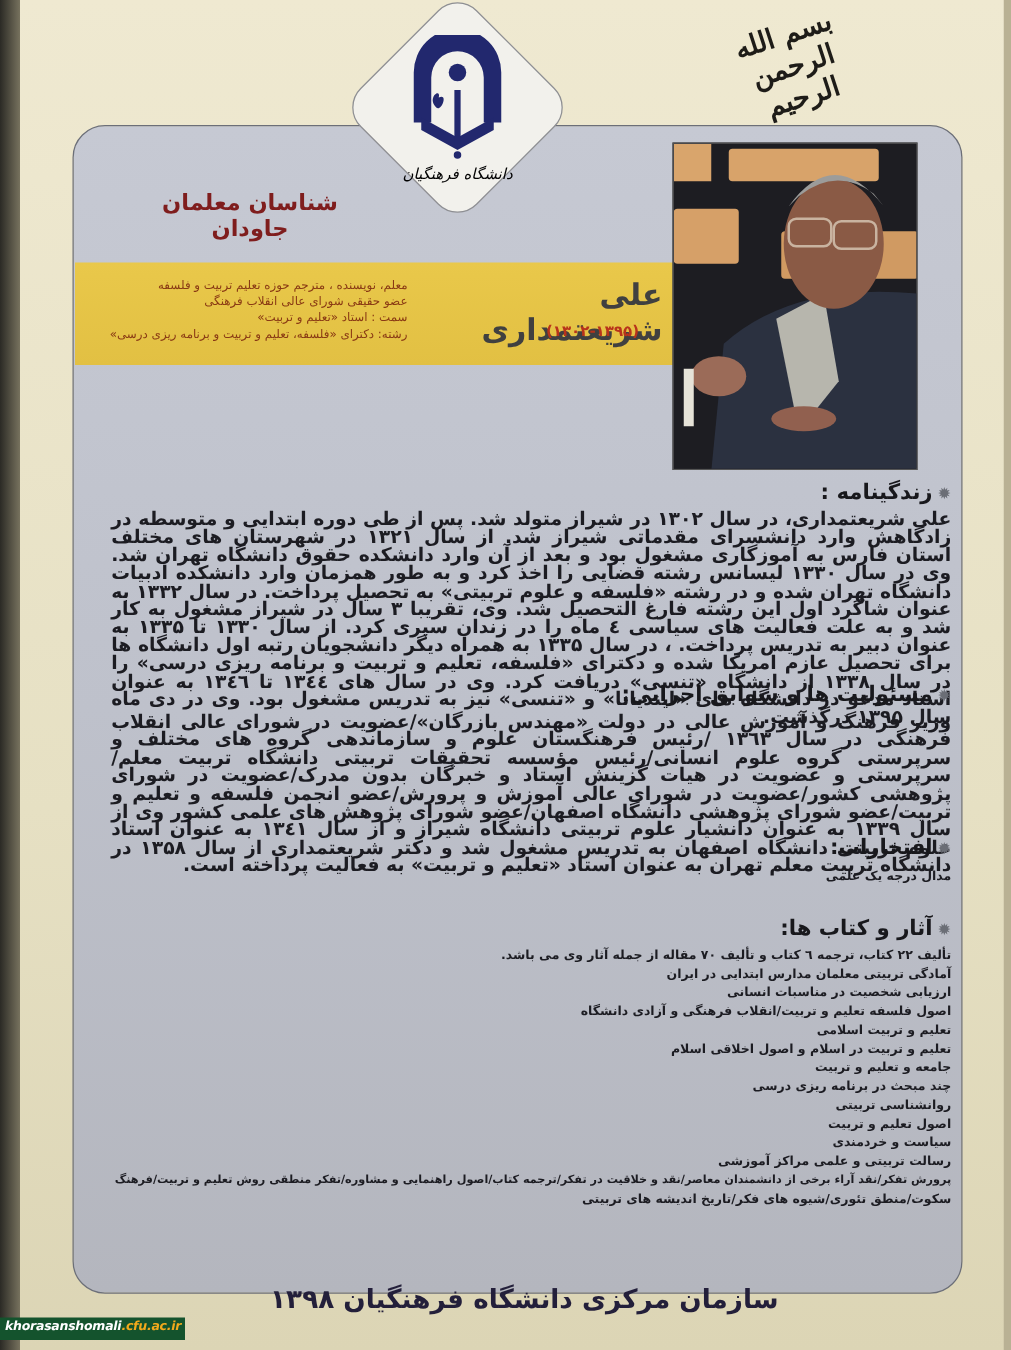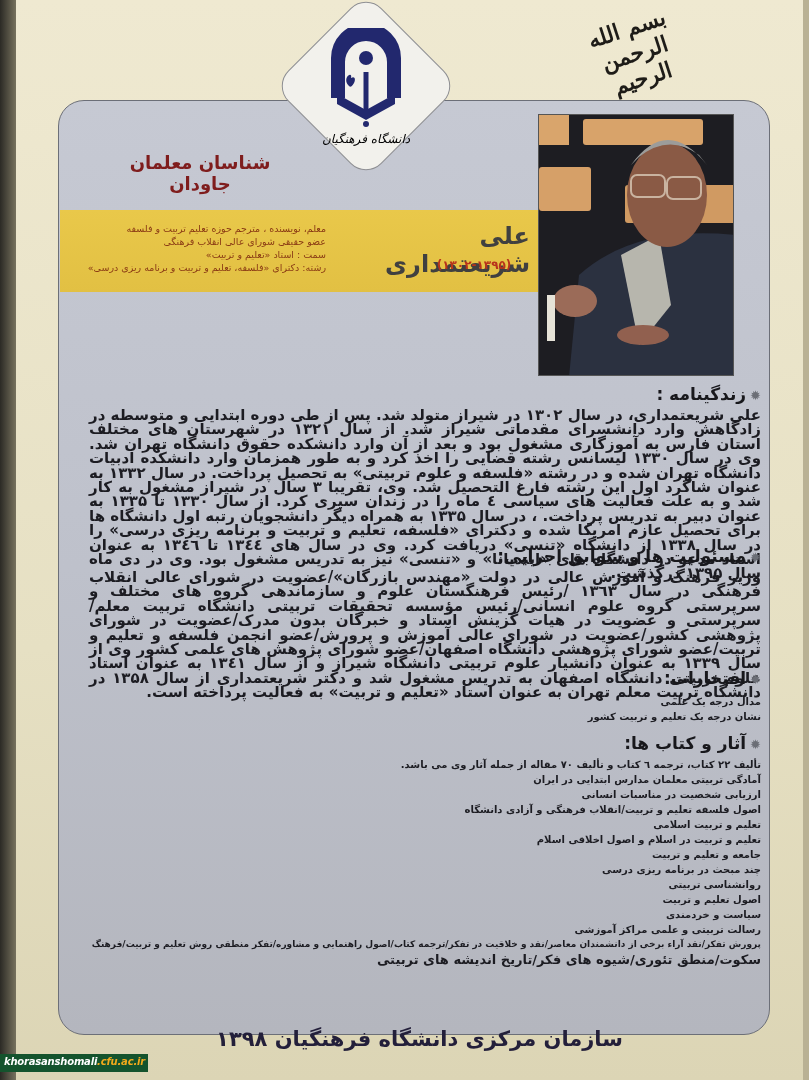--- a/index.html
+++ b/index.html
@@ -163,42 +163,41 @@
     <span class="star">✹</span><span>مسئولیت ها و سوابق اجرایی:</span>
   </div>
   <div class="para" style="margin-top:4px;">وزیر فرهنگ و آموزش عالی در دولت «مهندس بازرگان»/عضویت در شورای عالی انقلاب فرهنگی در سال ۱۳٦۳ /رئیس فرهنگستان علوم و سازماندهی گروه های مختلف و سرپرستی گروه علوم انسانی/رئیس مؤسسه تحقیقات تربیتی دانشگاه تربیت معلم/ سرپرستی و عضویت در هیات گزینش استاد و خبرگان بدون مدرک/عضویت در شورای پژوهشی کشور/عضویت در شورای عالی آموزش و پرورش/عضو انجمن فلسفه و تعلیم و تربیت/عضو شورای پژوهشی دانشگاه اصفهان/عضو شورای پژوهش های علمی کشور وی از سال ۱۳۳۹ به عنوان دانشیار علوم تربیتی دانشگاه شیراز و از سال ۱۳٤۱ به عنوان استاد علوم تربیتی دانشگاه اصفهان به تدریس مشغول شد و دکتر شریعتمداری از سال ۱۳۵۸ در دانشگاه تربیت معلم تهران به عنوان استاد «تعلیم و تربیت» به فعالیت پرداخته است.</div>
 </div>
 
 <div class="section" style="top:668px; width:300px;">
   <div class="sec-title">
     <span class="star">✹</span><span>افتخارات:</span>
   </div>
   <div class="list-line" style="margin-top:6px;">مدال درجه یک علمی</div>
-  <div class="list-line">نشان درجه یک تعلیم و تربیت کشور</div>
 </div>
 
 <div class="section" style="top:733px; width:672px;">
   <div class="sec-title">
     <span class="star">✹</span><span>آثار و کتاب ها:</span>
   </div>
   <div style="margin-top:4px;">
     <div class="list-line">تألیف ۲۲ کتاب، ترجمه ٦ کتاب و تألیف ۷۰ مقاله از جمله آثار وی می باشد.</div>
     <div class="list-line">آمادگی تربیتی معلمان مدارس ابتدایی در ایران</div>
     <div class="list-line">ارزیابی شخصیت در مناسبات انسانی</div>
     <div class="list-line">اصول فلسفه تعلیم و تربیت/انقلاب فرهنگی و آزادی دانشگاه</div>
     <div class="list-line">تعلیم و تربیت اسلامی</div>
     <div class="list-line">تعلیم و تربیت در اسلام و اصول اخلاقی اسلام</div>
     <div class="list-line">جامعه و تعلیم و تربیت</div>
     <div class="list-line">چند مبحث در برنامه ریزی درسی</div>
     <div class="list-line">روانشناسی تربیتی</div>
     <div class="list-line">اصول تعلیم و تربیت</div>
     <div class="list-line">سیاست و خردمندی</div>
     <div class="list-line">رسالت تربیتی و علمی مراکز آموزشی</div>
     <div class="list-line" style="font-size:9px;">پرورش تفکر/نقد آراء برخی از دانشمندان معاصر/نقد و خلاقیت در تفکر/ترجمه کتاب/اصول راهنمایی و مشاوره/تفکر منطقی روش تعلیم و تربیت/فرهنگ</div>
-    <div class="list-line" style="font-size:13px;">سکوت/منطق تئوری/شیوه های فکر/تاریخ اندیشه های تربیتی</div>
+    <div class="list-line" style="font-size:10px;">سکوت/منطق تئوری/شیوه های فکر/تاریخ اندیشه های تربیتی</div>
   </div>
 </div>
 
 <div class="footer">سازمان مرکزی دانشگاه فرهنگیان ۱۳۹۸</div>
 
 <div class="watermark">
   <span>khorasanshomali</span><span class="accent">.cfu.ac.ir</span>
 </div>
 
 </body></html>

